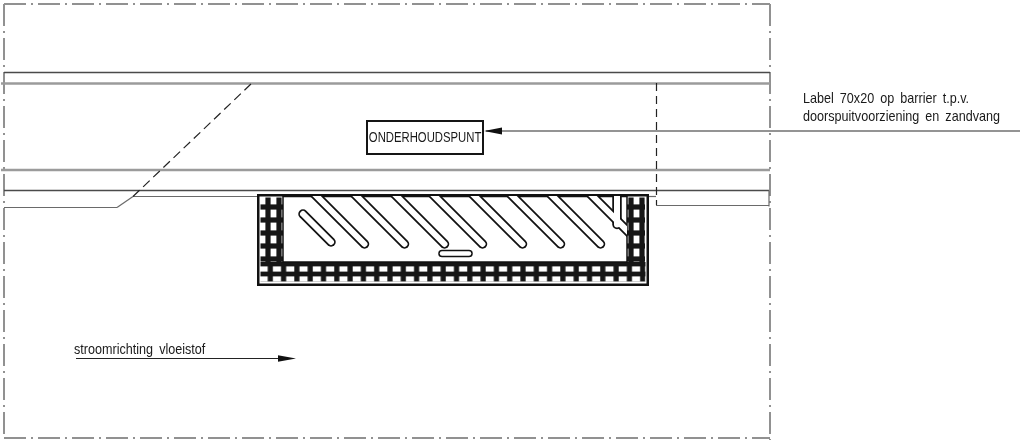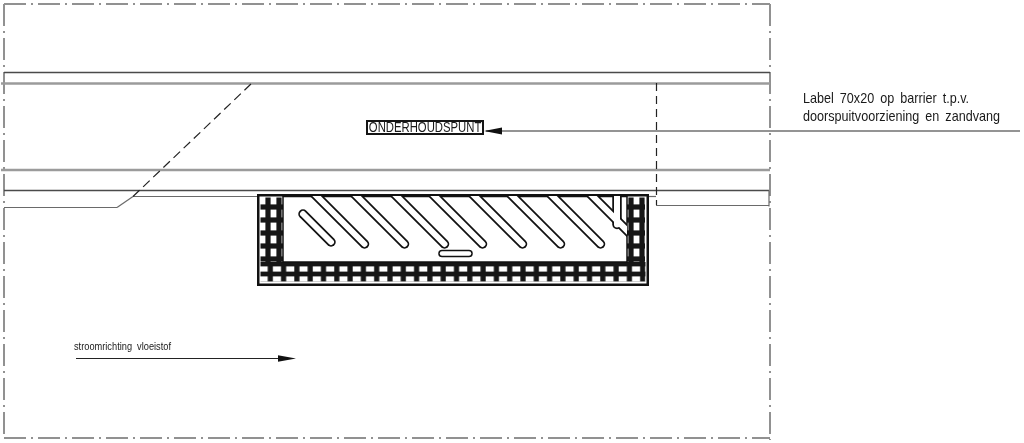--- a/index.html
+++ b/index.html
@@ -11,33 +11,33 @@
     font-family:"Liberation Sans",sans-serif;
   }
   .overlay{position:absolute;left:0;top:0;width:1024px;height:443px;}
   .cad{
     color:#1a1a1a;
     font-family:"Liberation Sans",sans-serif;
     white-space:nowrap;
   }
   .cad .sq{display:inline-block;transform:scaleX(0.84);transform-origin:left center;}
   .callout-box{
-    position:absolute;left:366px;top:120px;width:118px;height:15px;
+    position:absolute;left:366px;top:120px;width:118px;height:35px;
     border:2px solid #151515;box-sizing:border-box;background:#fff;
     display:flex;align-items:center;justify-content:center;
     font-size:14.5px;line-height:15px;
   }
   .callout-box .sq{transform:scaleX(0.78);transform-origin:center center;}
   .annotation{
     position:absolute;left:803px;top:89px;
     font-size:15px;line-height:17.5px;word-spacing:3px;
   }
   .flow-label{
     position:absolute;left:74px;top:340px;
-    font-size:11px;word-spacing:3px;
+    font-size:15px;word-spacing:3px;
   }
 </style>
 </head>
 <body>
 
 <div class="canvas">
 
   <svg class="overlay" viewBox="0 0 1024 443">
     <defs>
       <clipPath id="panelClip">

